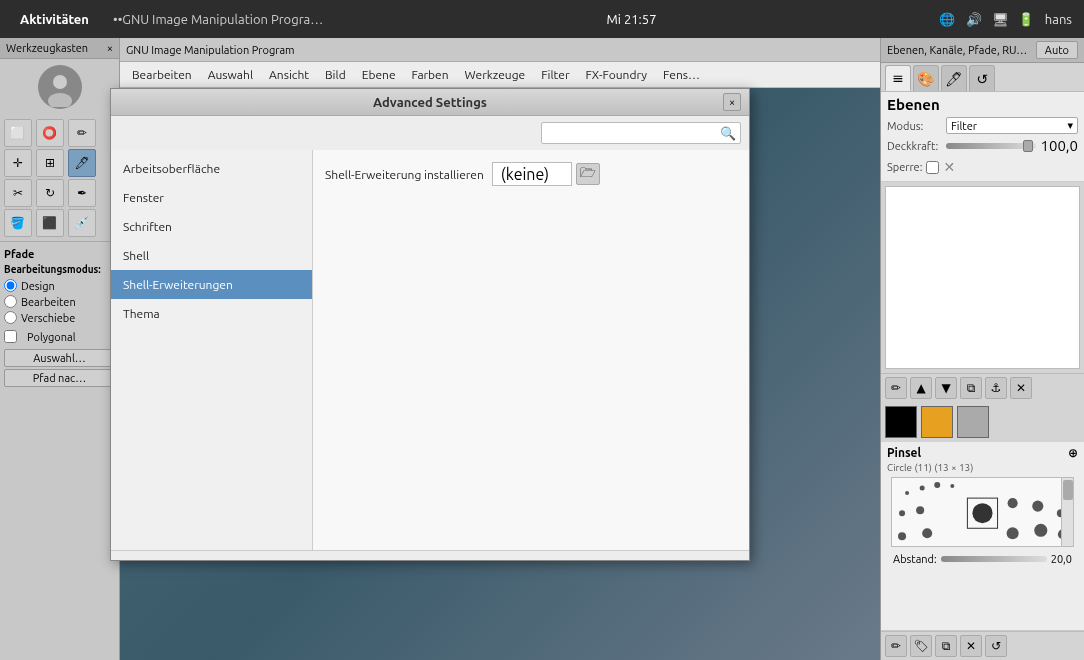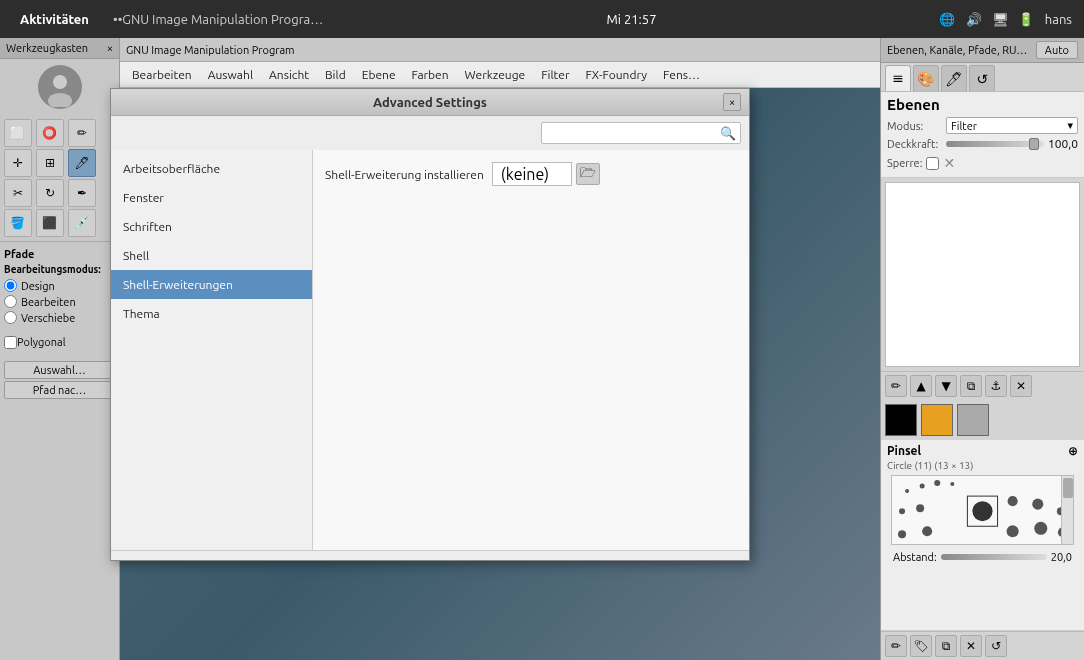--- a/index.html
+++ b/index.html
@@ -96,21 +96,21 @@
     .tool-btn.active { background: #7a9fbf; border-color: #5a7a9f; }
 
     .toolbox-paths {
       padding: 6px 4px;
       border-top: 1px solid #aaa;
       font-size: 11px;
     }
     .toolbox-paths .section-title { font-weight: bold; margin-bottom: 4px; }
     .radio-group { display: flex; flex-direction: column; gap: 3px; margin: 4px 0; }
     .radio-item { display: flex; align-items: center; gap: 4px; font-size: 11px; }
-    .checkbox-item { display: flex; gap: 0; font-size: 11px; margin: 12px 0; }
+    .checkbox-item { display: flex; align-items: center; gap: 10px; font-size: 11px; margin: 6px 0; }
     .gimp-btn-small {
       background: #d0d0d0;
       border: 1px solid #999;
       border-radius: 2px;
       padding: 2px 6px;
       font-size: 11px;
       width: 100%;
       margin: 2px 0;
       cursor: pointer;
       text-align: center;
@@ -204,21 +204,21 @@
       font-size: 11px;
       display: flex; align-items: center; justify-content: space-between;
     }
     .opacity-slider {
       flex: 1;
       height: 6px;
       background: linear-gradient(to right, #888, #ddd);
       border-radius: 3px;
       position: relative;
     }
-    .opacity-value { font-size: 12px; min-width: 30px; text-align: right; }
+    .opacity-value { font-size: 15px; min-width: 30px; text-align: right; }
     .lock-row {
       display: flex; align-items: center; gap: 4px;
       font-size: 11px; color: #444;
       padding: 2px 0;
     }
     .layers-canvas {
       background: #fff;
       border: 1px solid #bbb;
       margin: 4px;
       flex: 1;

